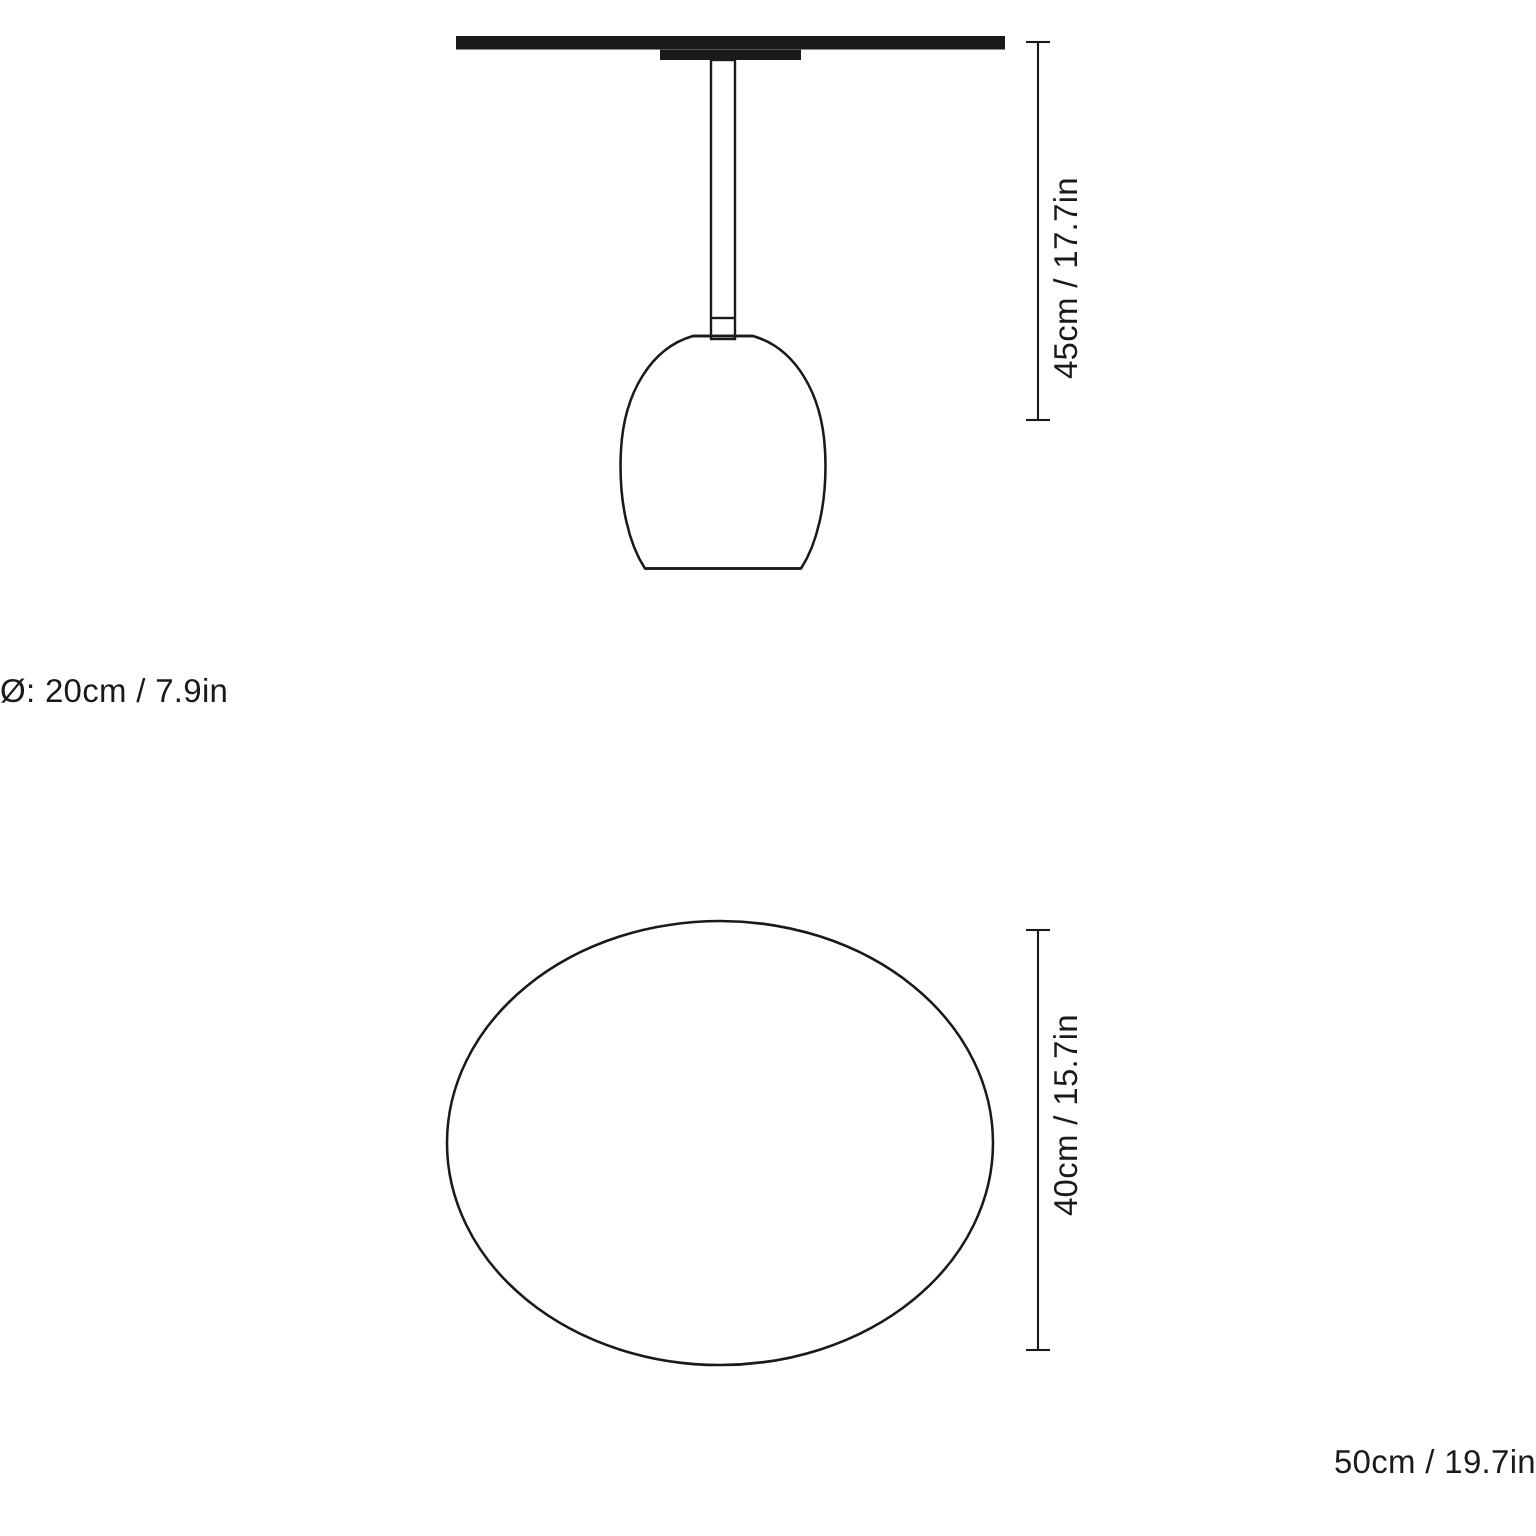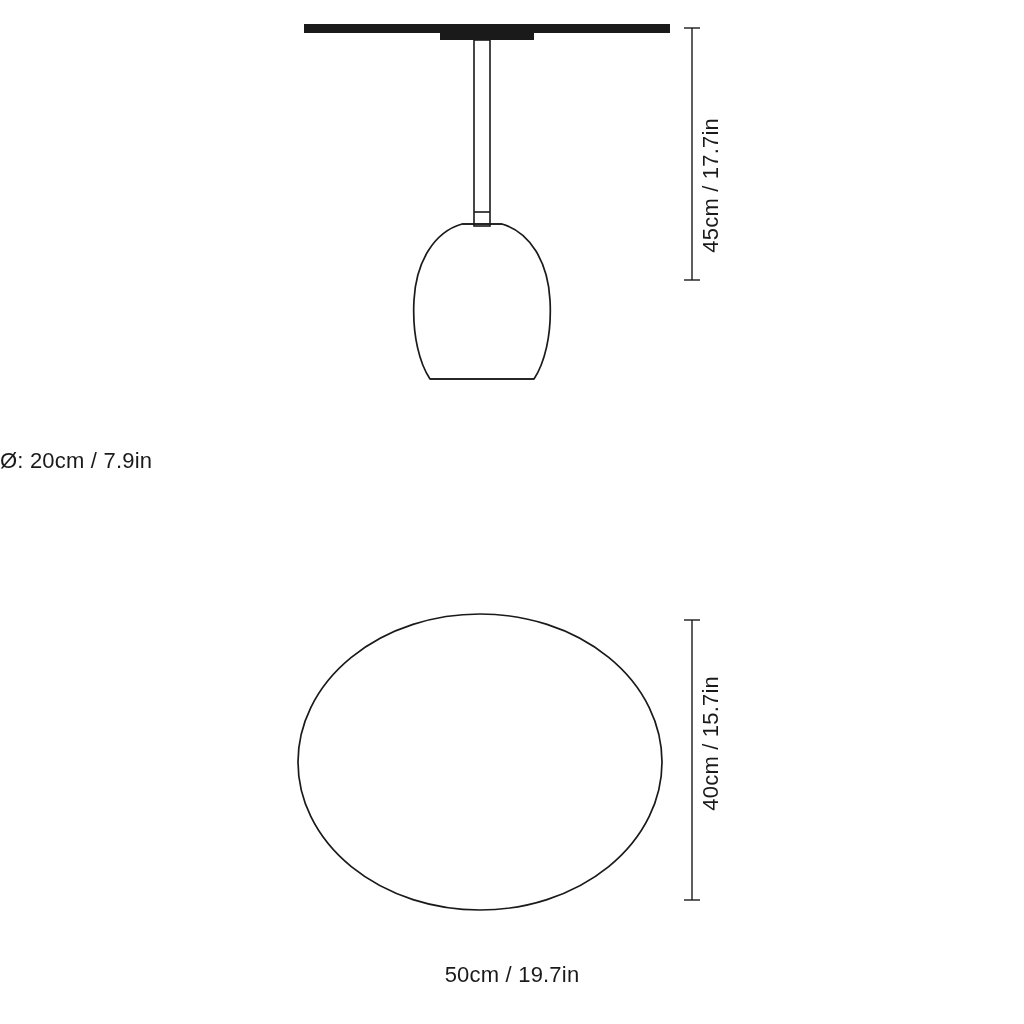--- a/index.html
+++ b/index.html
@@ -36,21 +36,21 @@
   }
   #pendant-diameter-label {
     left: 0;
     top: 448px;
     width: 1024px;
   }
   #shade-width-label {
     left: 0;
     top: 962px;
     width: 1024px;
-    text-align: center;
+    text-align: right;
   }
   #drop-height-label {
     left: 698px;
     top: 118px;
   }
   #shade-height-label {
     left: 698px;
     top: 676px;
   }
 </style>

